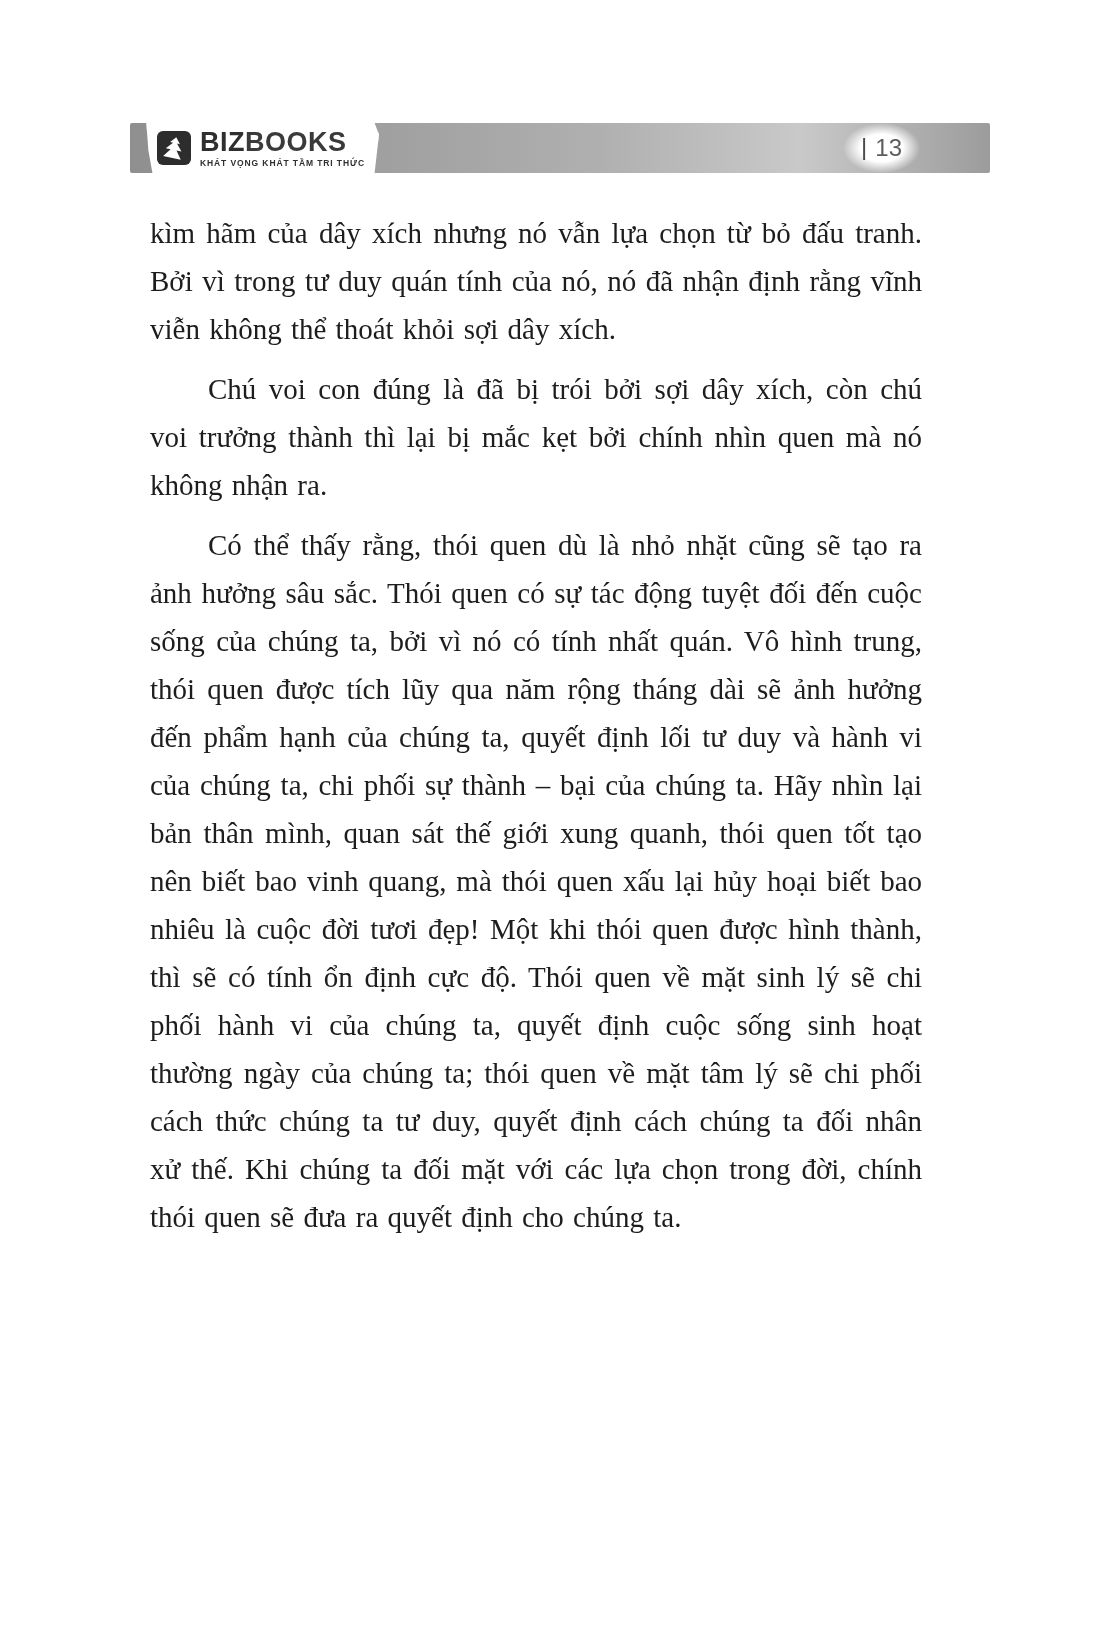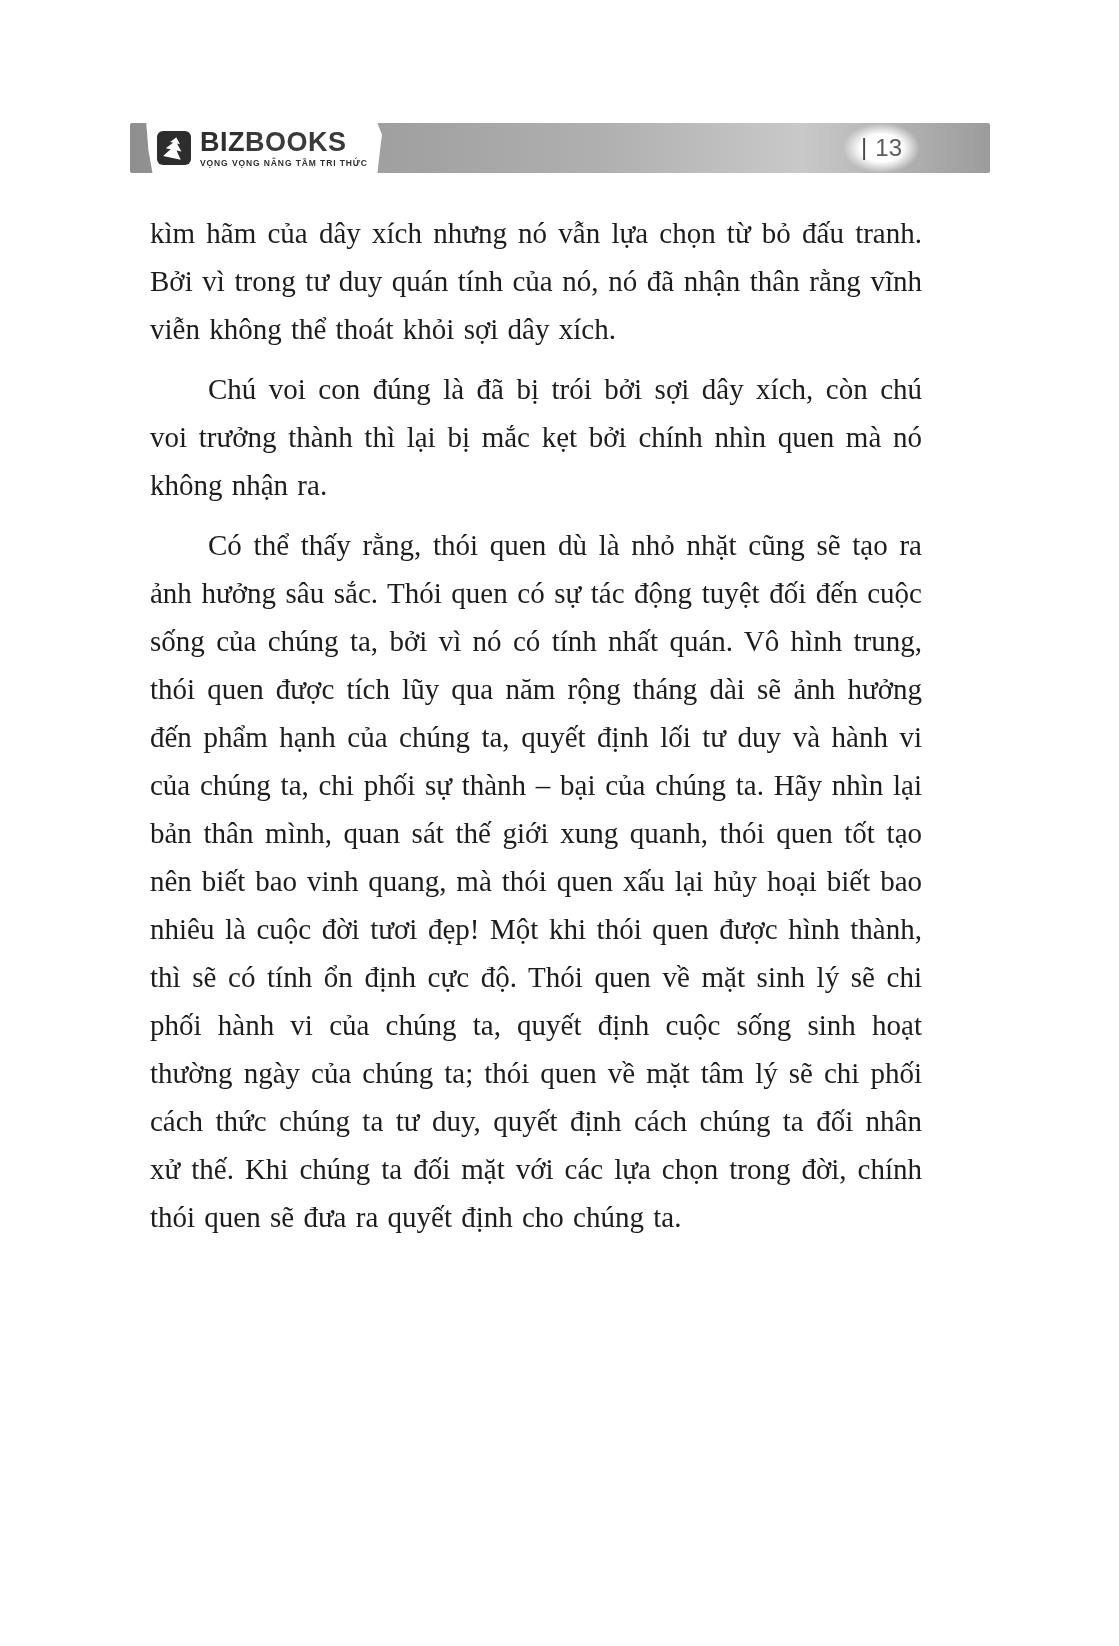--- a/index.html
+++ b/index.html
@@ -118,30 +118,30 @@
 
     <div class="logo-patch">
       <span class="logo-icon">
         <svg viewBox="0 0 36 36" width="36" height="36" aria-hidden="true">
           <rect x="1" y="1" width="34" height="34" rx="6" fill="#2d2d2d"></rect>
           <path d="M18 7 L23 13 L20 13 L26 20 L21 20 L27 28 L9 28 L15 20 L10 20 L16 13 L13 13 Z" fill="#ffffff" transform="rotate(12 18 18)"></path>
         </svg>
       </span>
       <span class="logo-text">
         <span class="brand"><span class="biz">BIZ</span><span class="books">BOOKS</span></span>
-        <span class="tagline">VỌNG VỌNG NÂNG TẦM TRI THỨC</span>
+        <span class="tagline">KHÁT VỌNG KHÁT TẦM TRI THỨC</span>
       </span>
     </div>
 
     <div class="page-number">
       <span class="pn-sep">|</span>
       <span class="pn-val">13</span>
     </div>
 
   </header>
 
   <main class="content">
-    <p class="para no-indent">kìm hãm của dây xích nhưng nó vẫn lựa chọn từ bỏ đấu tranh. Bởi vì trong tư duy quán tính của nó, nó đã nhận thân rằng vĩnh viễn không thể thoát khỏi sợi dây xích.</p>
+    <p class="para no-indent">kìm hãm của dây xích nhưng nó vẫn lựa chọn từ bỏ đấu tranh. Bởi vì trong tư duy quán tính của nó, nó đã nhận định rằng vĩnh viễn không thể thoát khỏi sợi dây xích.</p>
     <p class="para">Chú voi con đúng là đã bị trói bởi sợi dây xích, còn chú voi trưởng thành thì lại bị mắc kẹt bởi chính nhìn quen mà nó không nhận ra.</p>
     <p class="para">Có thể thấy rằng, thói quen dù là nhỏ nhặt cũng sẽ tạo ra ảnh hưởng sâu sắc. Thói quen có sự tác động tuyệt đối đến cuộc sống của chúng ta, bởi vì nó có tính nhất quán. Vô hình trung, thói quen được tích lũy qua năm rộng tháng dài sẽ ảnh hưởng đến phẩm hạnh của chúng ta, quyết định lối tư duy và hành vi của chúng ta, chi phối sự thành – bại của chúng ta. Hãy nhìn lại bản thân mình, quan sát thế giới xung quanh, thói quen tốt tạo nên biết bao vinh quang, mà thói quen xấu lại hủy hoại biết bao nhiêu là cuộc đời tươi đẹp! Một khi thói quen được hình thành, thì sẽ có tính ổn định cực độ. Thói quen về mặt sinh lý sẽ chi phối hành vi của chúng ta, quyết định cuộc sống sinh hoạt thường ngày của chúng ta; thói quen về mặt tâm lý sẽ chi phối cách thức chúng ta tư duy, quyết định cách chúng ta đối nhân xử thế. Khi chúng ta đối mặt với các lựa chọn trong đời, chính thói quen sẽ đưa ra quyết định cho chúng ta.</p>
   </main>
 
 </div>
 
 </body></html>

